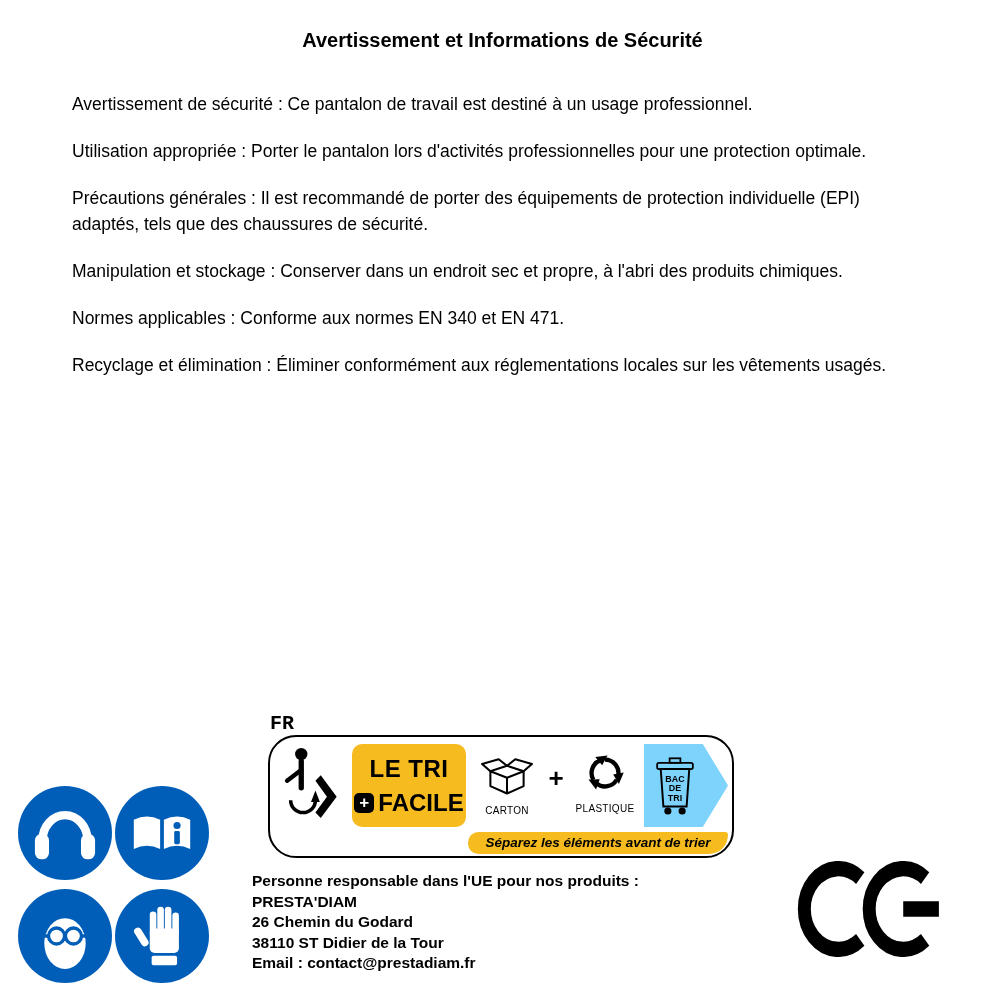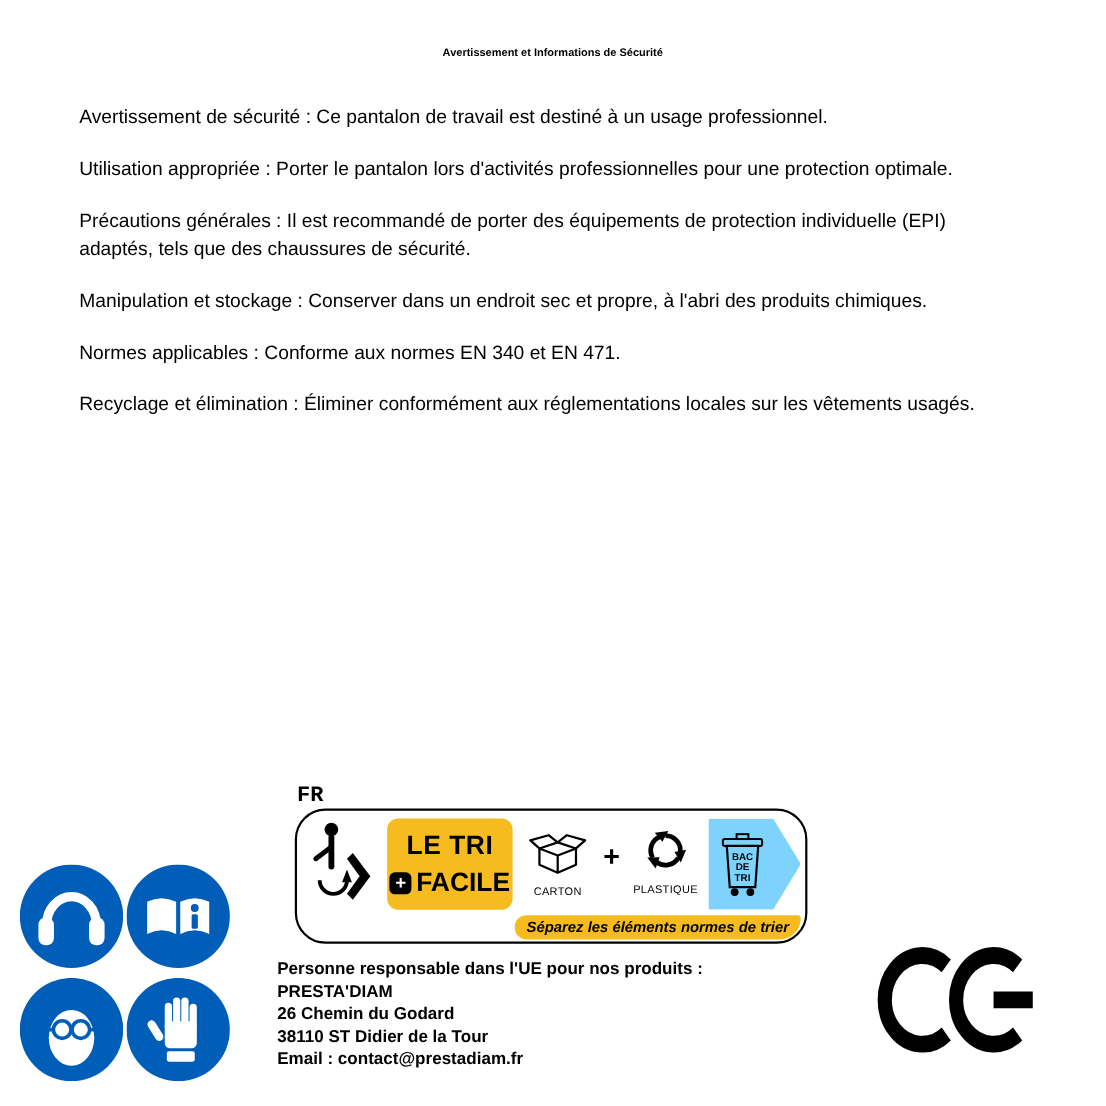--- a/index.html
+++ b/index.html
@@ -3,21 +3,21 @@
 <meta charset="utf-8">
 <style>
   html,body{margin:0;padding:0;}
   body{
     position:relative;
     width:1005px;height:1005px;
     background:#ffffff;color:#000;
     font-family:"Liberation Sans", sans-serif;
     overflow:hidden;
   }
-  .title{margin:0;padding-top:43px;font-size:10px;font-weight:bold;text-align:center;}
+  .title{margin:0;padding-top:29px;font-size:20px;font-weight:bold;text-align:center;}
   .content{margin:39px 0 0 72px;width:838px;font-size:17.5px;line-height:26px;}
   .content p{margin:0 0 21px 0;}
 
   
   .picto{position:absolute;width:94px;height:94px;}
   #picto-ear{left:18px;top:786px;}
   #picto-book{left:115px;top:786px;}
   #picto-goggles{left:18px;top:889px;}
   #picto-glove{left:115px;top:889px;}
 
@@ -161,21 +161,21 @@
         <rect x="8" y="7" width="40" height="7" rx="2" stroke="#000" stroke-width="2" fill="none"></rect>
         <path d="M12 14 L44 14 L41 56 L15 56 Z" stroke="#000" stroke-width="2.2" fill="none"></path>
         <circle cx="20" cy="61" r="4" fill="#000"></circle>
         <circle cx="36" cy="61" r="4" fill="#000"></circle>
         <text x="28" y="28" text-anchor="middle" font-size="10" font-weight="bold" font-family="Liberation Sans, sans-serif">BAC</text>
         <text x="28" y="39" text-anchor="middle" font-size="10" font-weight="bold" font-family="Liberation Sans, sans-serif">DE</text>
         <text x="28" y="50" text-anchor="middle" font-size="10" font-weight="bold" font-family="Liberation Sans, sans-serif">TRI</text>
       </svg>
     </div>
 
-    <div class="tagline">Séparez les éléments normes de trier</div>
+    <div class="tagline">Séparez les éléments avant de trier</div>
   </div>
 
   <div class="address">
     <div>Personne responsable dans l'UE pour nos produits :</div>
     <div>PRESTA'DIAM</div>
     <div>26 Chemin du Godard</div>
     <div>38110 ST Didier de la Tour</div>
     <div>Email : contact@prestadiam.fr</div>
   </div>
 

